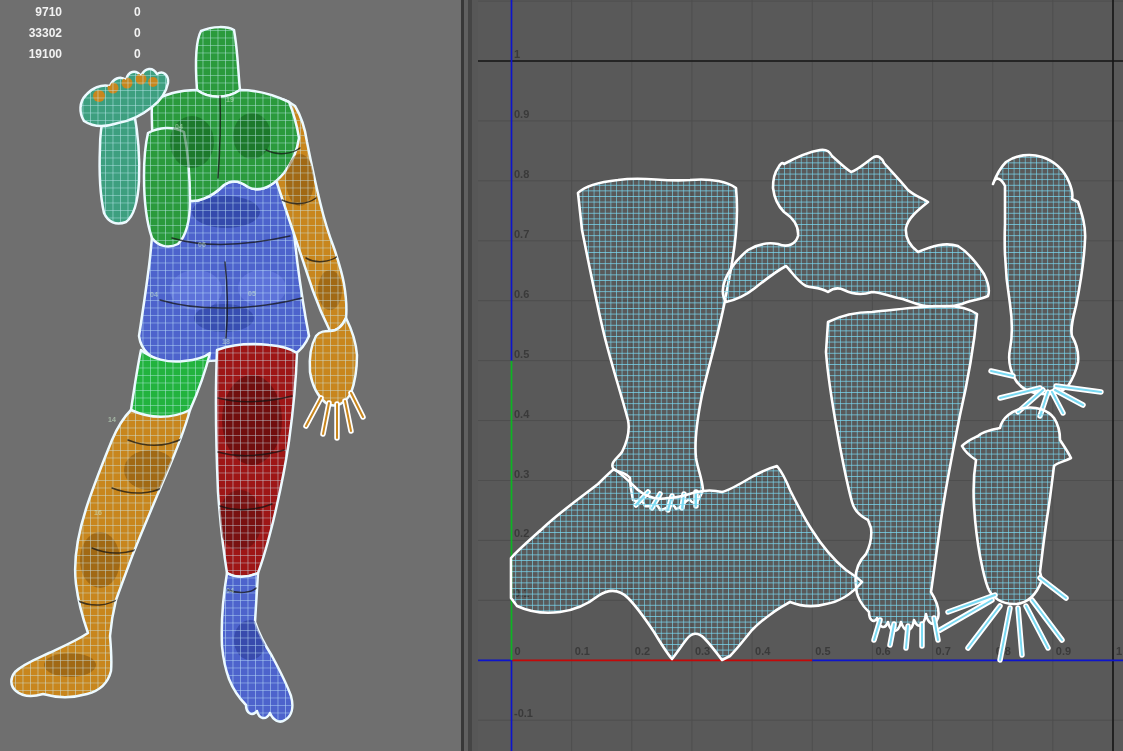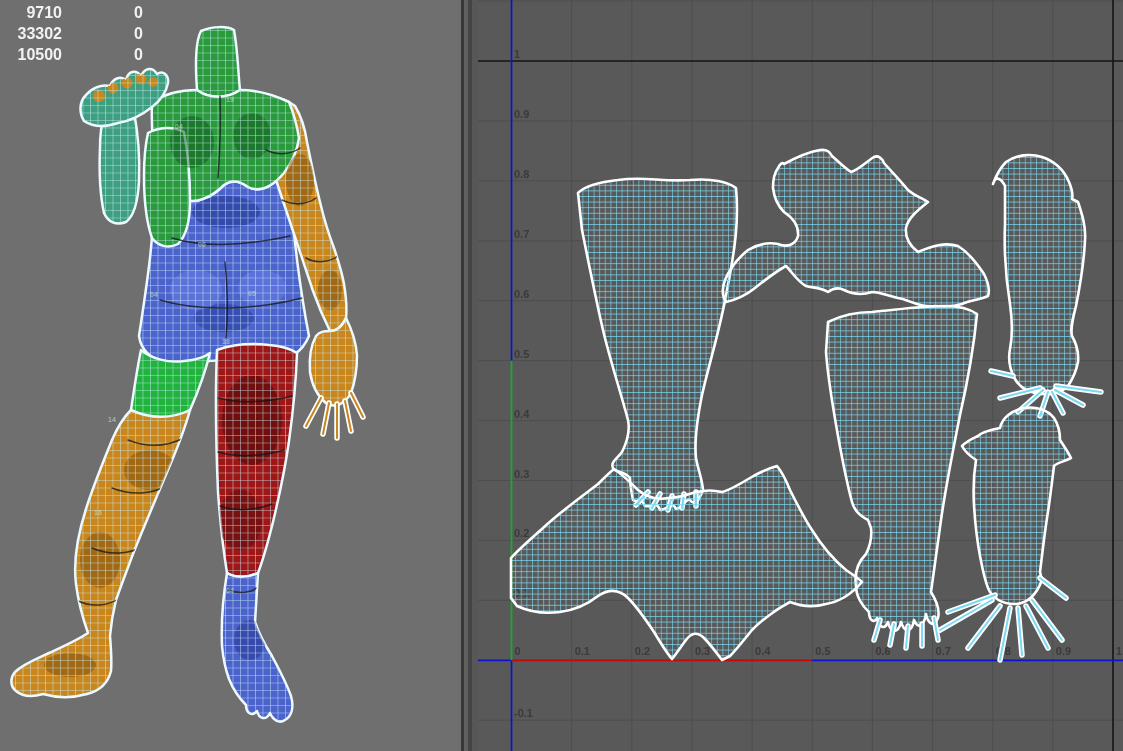--- a/index.html
+++ b/index.html
@@ -3,21 +3,21 @@
 <meta charset="utf-8">
 <style>
   html,body{margin:0;padding:0;background:#333;}
   #root{
     position:relative;width:1123px;height:751px;overflow:hidden;
     font-family:"Liberation Sans",sans-serif;
     background:var(--c-leftbg);
   }
   #left-viewport{position:absolute;left:0;top:0;width:461px;height:751px;background:var(--c-leftbg);}
   #stats-block{position:absolute;left:10px;top:4px;width:160px;z-index:5;}
-  .stat-row{height:21px;line-height:17px;font-size:16px;font-weight:bold;color:#f2f2f2;position:relative;}
+  .stat-row{height:21px;line-height:17px;font-size:12px;font-weight:bold;color:#f2f2f2;position:relative;}
   .stat-value{display:inline-block;width:52px;text-align:right;}
   .stat-count{position:absolute;left:124px;top:0;}
   #splitter{position:absolute;left:461px;top:0;width:17px;height:751px;
     background:linear-gradient(90deg,#383838 0,#383838 3px,#606060 3px,#606060 7px,#454545 7px,#454545 11px,#575757 11px,#575757 17px);}
   #uv-editor{position:absolute;left:478px;top:0;width:645px;height:751px;background:var(--c-uvbg);}
   #uv-canvas,#model-canvas{position:absolute;left:0;top:0;}
   svg text.axis-label{font-family:"Liberation Sans",sans-serif;font-size:11px;font-weight:bold;fill:var(--c-axislabel);}
   svg text.body-label{font-family:"Liberation Sans",sans-serif;font-size:7px;font-weight:bold;fill:#cdeccd;opacity:.55;}
   .uv-island-path{fill:url(#uvmesh);stroke:var(--c-seam);stroke-width:2.6;stroke-linejoin:round;}
   .finger-under{stroke:var(--c-seam);stroke-width:5.5;stroke-linecap:round;fill:none;}
@@ -27,21 +27,21 @@
 </style>
 </head>
 <body>
 
 <div id="root">
 
   <div id="left-viewport">
     <div id="stats-block">
         <div class="stat-row"><span class="stat-value">9710</span><span class="stat-count">0</span></div>
         <div class="stat-row"><span class="stat-value">33302</span><span class="stat-count">0</span></div>
-        <div class="stat-row"><span class="stat-value">10500</span><span class="stat-count">0</span></div>
+        <div class="stat-row"><span class="stat-value">19100</span><span class="stat-count">0</span></div>
       </div>
 
     <svg id="model-canvas" width="461" height="751" viewBox="0 0 461 751">
       <defs>
         <pattern id="bodymesh" width="7.5" height="7.5" patternUnits="userSpaceOnUse">
           <path d="M0 0H7.5M0 0V7.5" style="stroke:rgba(205,242,255,0.8);stroke-width:1.1;fill:none"></path>
         </pattern>
 
         <path id="p-neck" d="M197,90 C195,62 196,40 201,31 C213,26 227,26 234,30 C238,52 238,72 240,90 C227,99 209,99 197,90 Z"></path>
         <path id="p-torso-green" d="M152,102 C166,93 182,90 197,90 C209,99 227,99 240,90 C257,90 274,95 289,102 C294,114 297,126 299,138 C297,152 291,164 284,173 C272,187 260,193 248,187 C240,181 232,179 224,185 C212,197 196,205 182,199 C170,193 160,183 157,175 C153,150 151,126 152,102 Z"></path>

